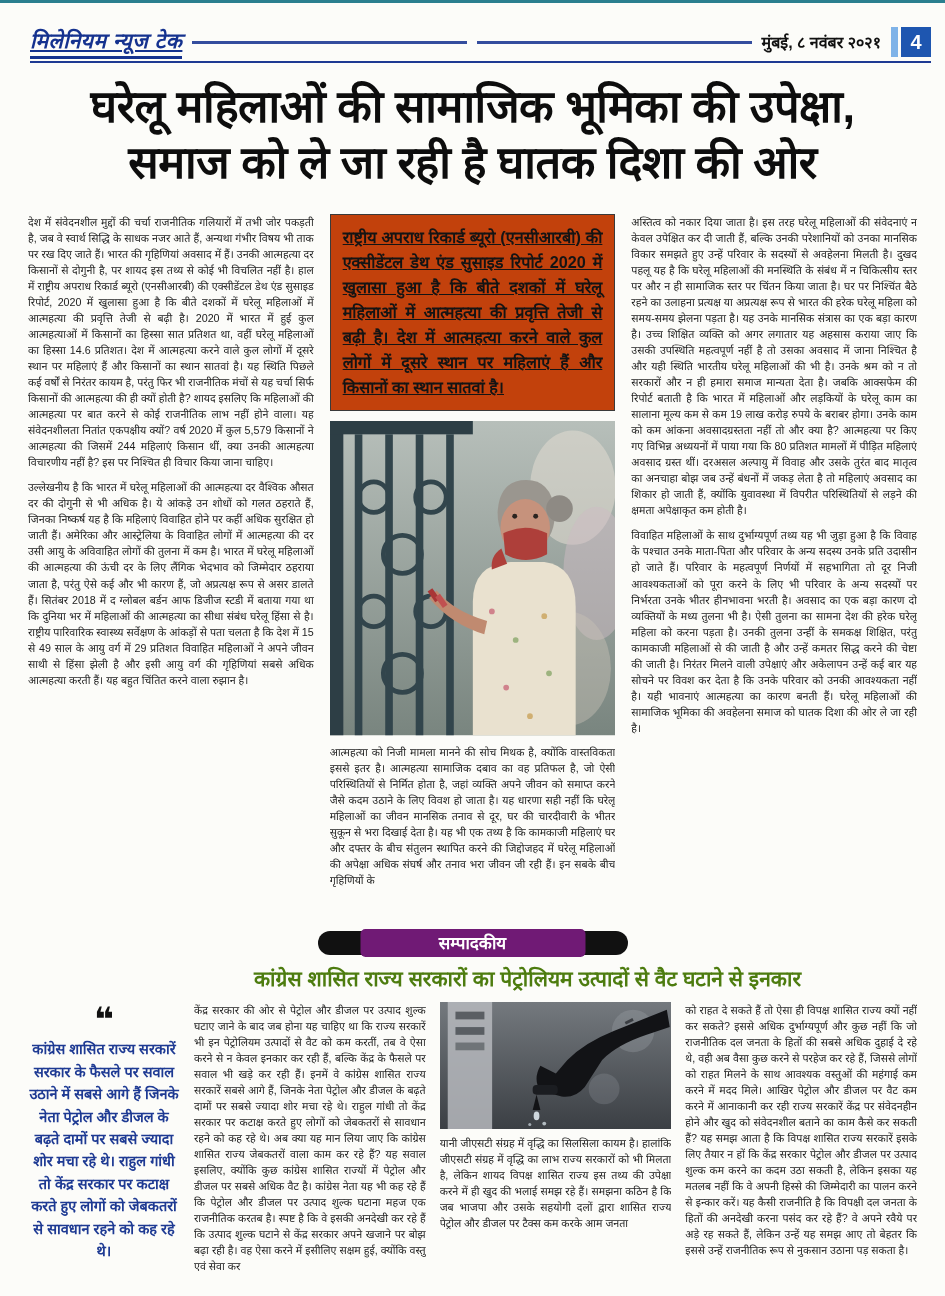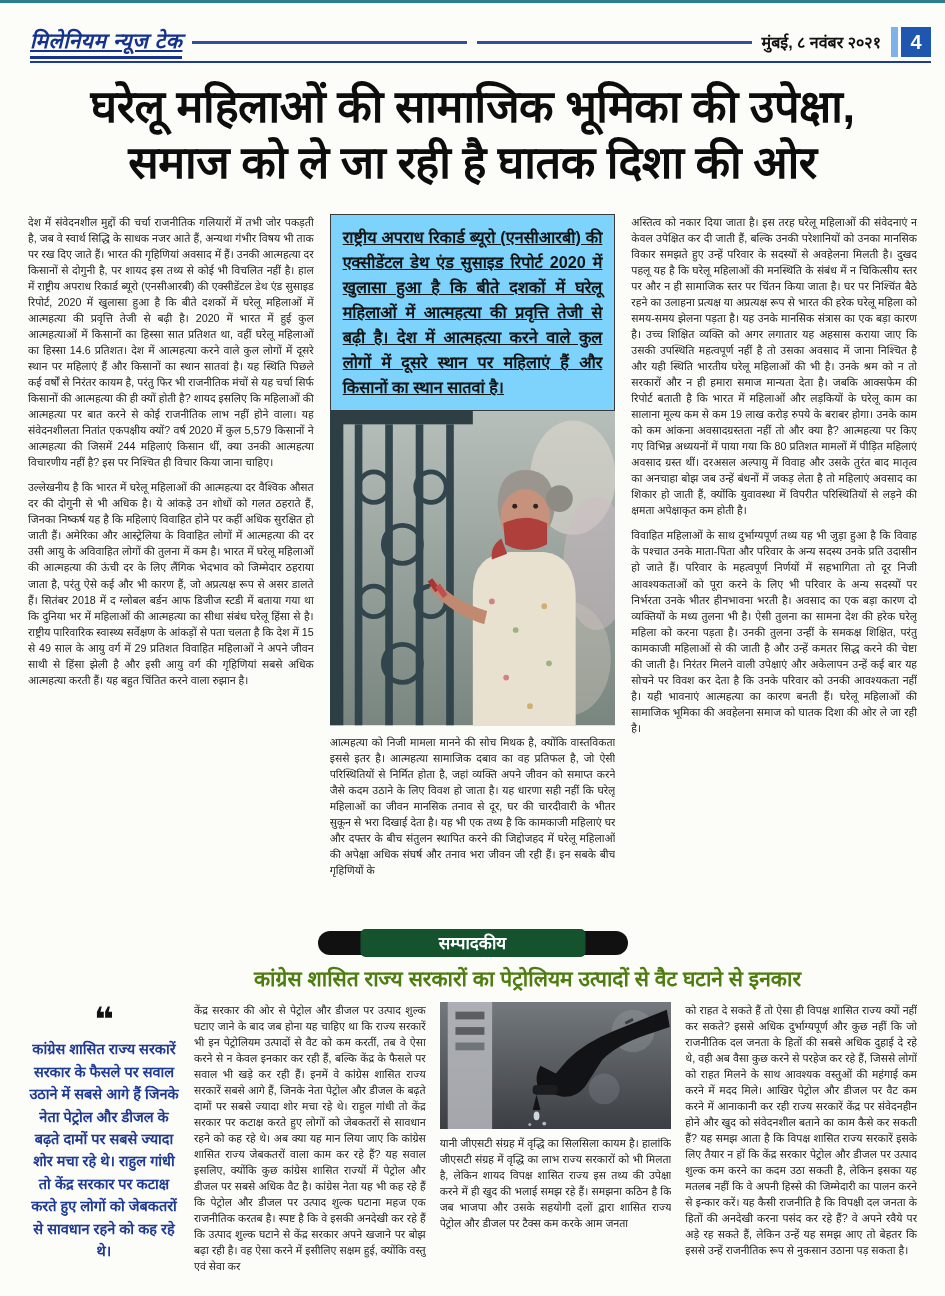--- a/index.html
+++ b/index.html
@@ -42,35 +42,35 @@
   
   .lead-cols{
     display:flex; gap:16px; margin:8px 28px 0; height:702px; overflow:hidden;
   }
   .col{ flex:1; overflow:hidden; }
   .body-text{
     font-size:10.7px; line-height:1.5; text-align:justify; color:#1c1c1c;
     margin-bottom:9px;
   }
   .highlight-box{
-    border:1.5px solid #3a3a3a; background:#7dd3fc; padding:10px 12px;
+    border:1.5px solid #3a3a3a; background:#c2410c; padding:10px 12px;
     font-size:16.2px; font-weight:bold; line-height:1.55; color:#141414;
-    text-decoration:underline; text-align:justify; 
+    text-decoration:underline; text-align:justify; margin-bottom:10px;
   }
   figure.photo{ width:100%; margin:0 0 8px; }
   figure.photo svg{ display:block; width:100%; height:auto; }
   
   .ed-divider{ position:relative; height:30px; margin:12px 0 4px; }
   .ed-black{
     position:absolute; left:50%; top:50%; transform:translate(-50%,-50%);
     width:310px; height:24px; background:#111; border-radius:12px;
   }
   .ed-red{
     position:absolute; left:50%; top:50%; transform:translate(-50%,-50%);
-    width:225px; height:28px; background:#14532d; border-radius:5px;
+    width:225px; height:28px; background:#701a75; border-radius:5px;
     color:#fff; font-weight:bold; font-size:17px;
     display:flex; align-items:center; justify-content:center;
   }
   .ed-headline{
     text-align:center; font-size:21px; font-weight:bold; color:#4d7c0f;
     margin:6px 40px 10px 150px;
   }
   
   .ed-cols{ display:flex; gap:14px; margin:0 28px; height:316px; overflow:hidden; }
   .pullquote{

